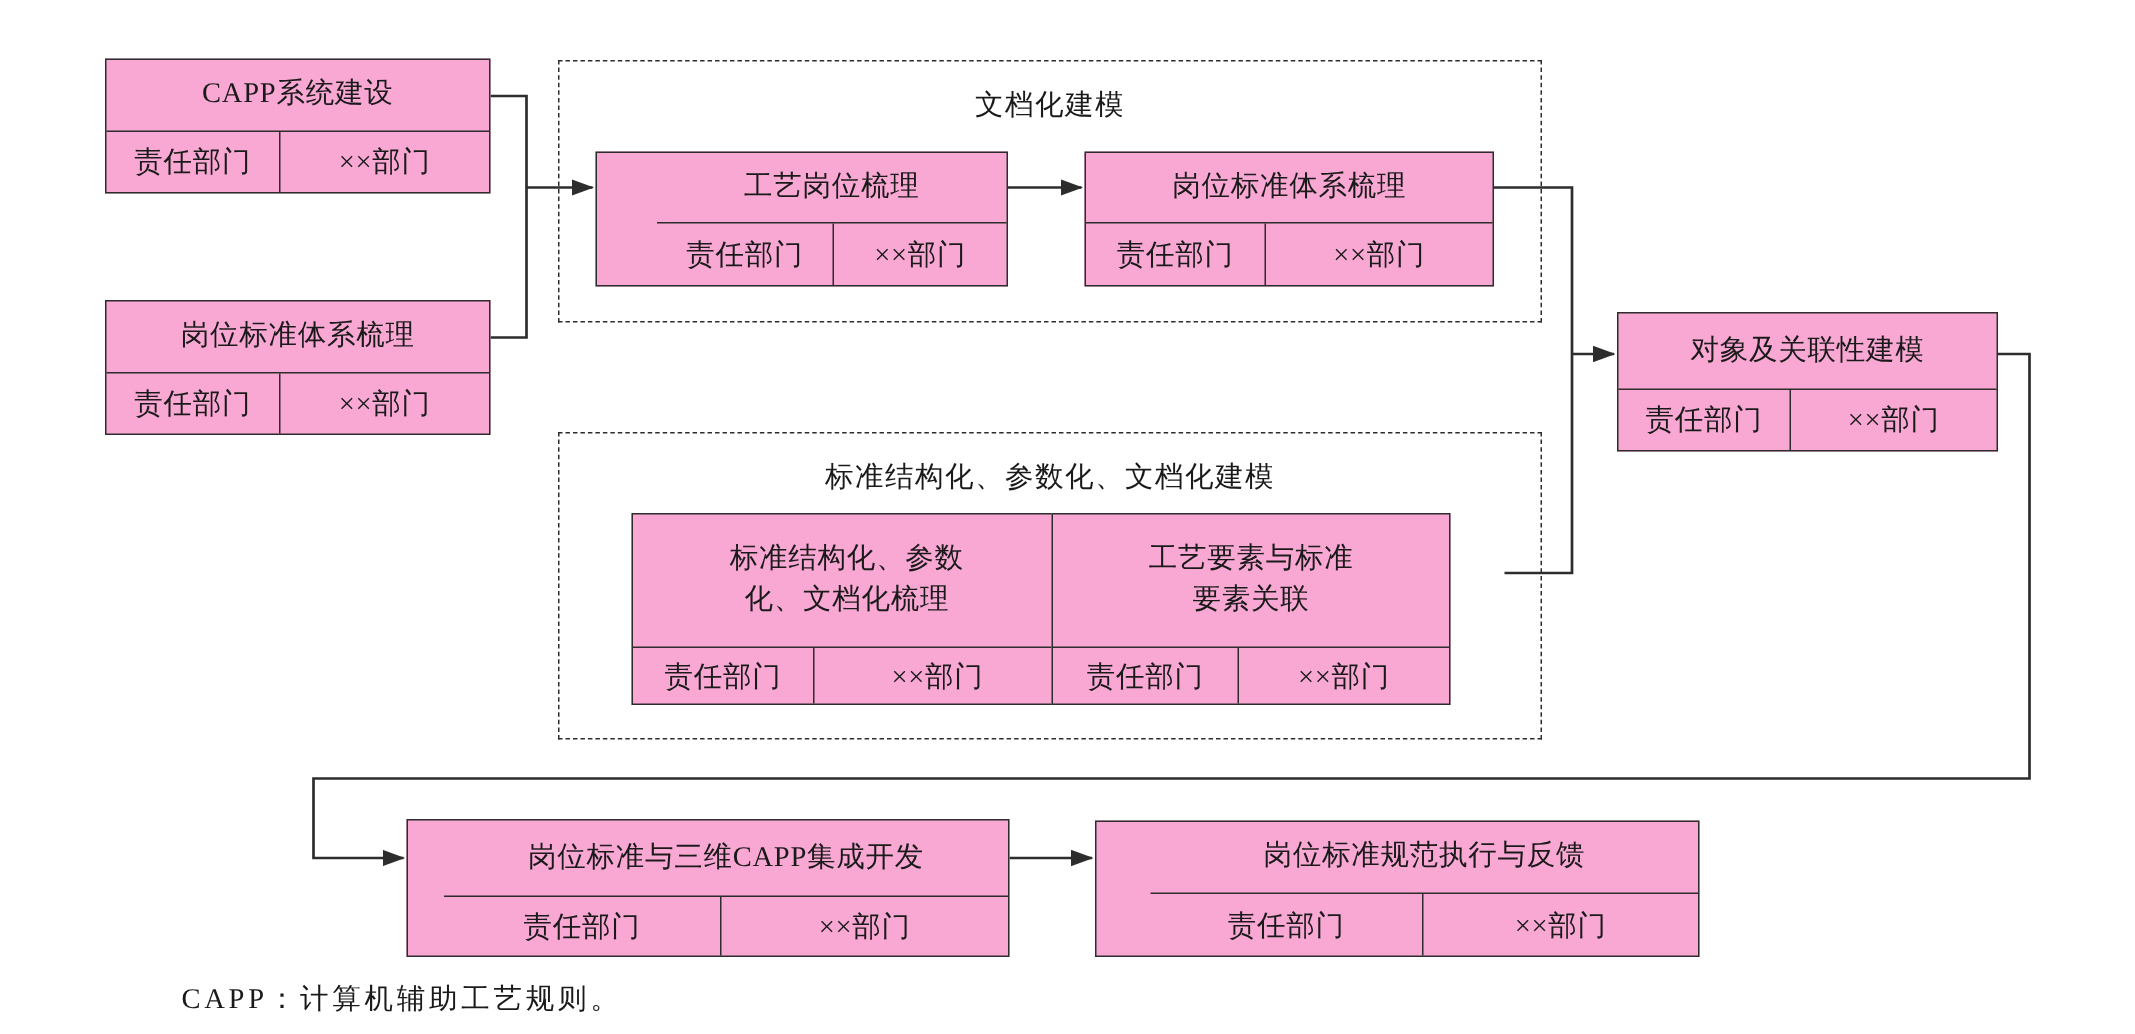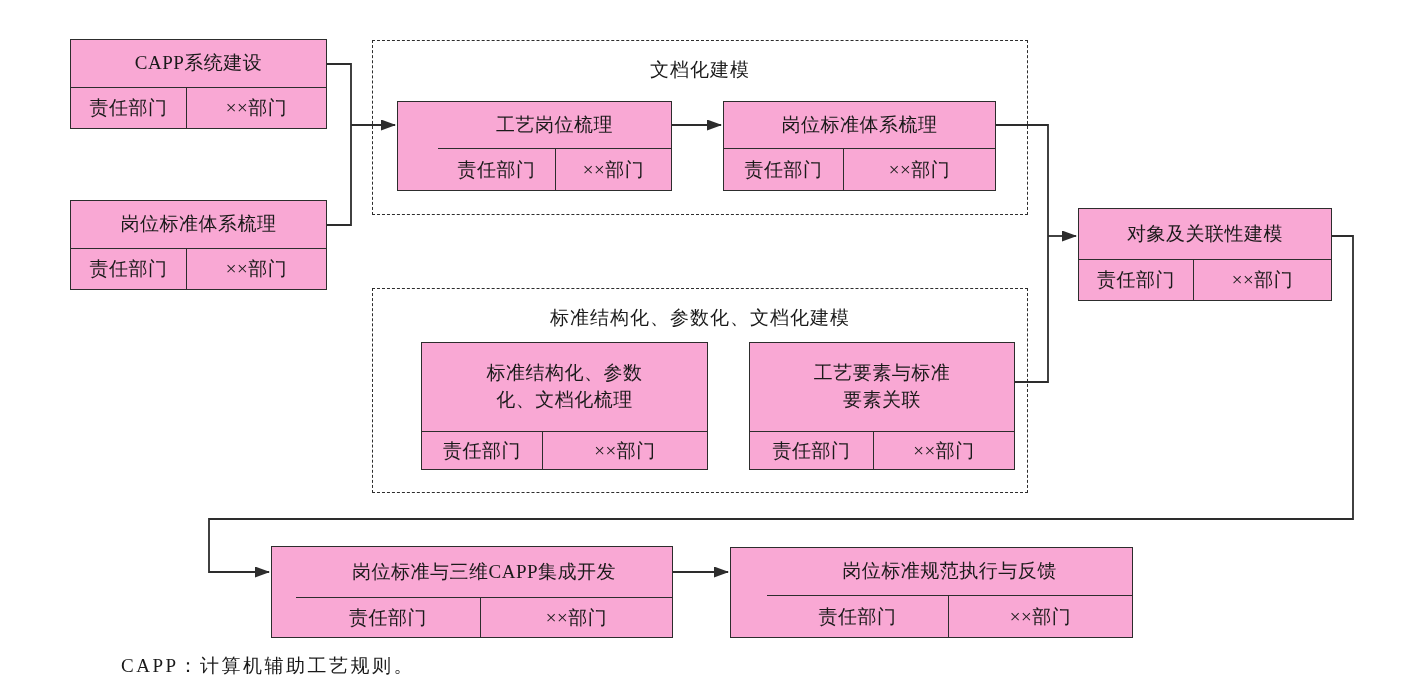--- a/index.html
+++ b/index.html
@@ -97,21 +97,21 @@
 
   <div class="pbox" style="left:397px; top:342px; width:287px; height:128px;margin-left:24px;">
     <div class="pbox-title" style="height:89px;">标准结构化、参数
 化、文档化梳理</div>
     <div class="pbox-row">
       <div class="cell cell1" style="width:121px;">责任部门</div>
       <div class="cell cell2">××部门</div>
     </div>
   </div>
 
-  <div class="pbox" style="left:749px; top:342px; width:266px; height:128px;">
+  <div class="pbox" style="left:701px; top:342px; width:266px; height:128px;">
     <div class="pbox-title" style="height:89px;">工艺要素与标准
 要素关联</div>
     <div class="pbox-row">
       <div class="cell cell1" style="width:124px;">责任部门</div>
       <div class="cell cell2">××部门</div>
     </div>
   </div>
 
   <div class="pbox" style="left:1078px; top:208px; width:254px; height:93px;">
     <div class="pbox-title" style="height:51px;">对象及关联性建模</div>

